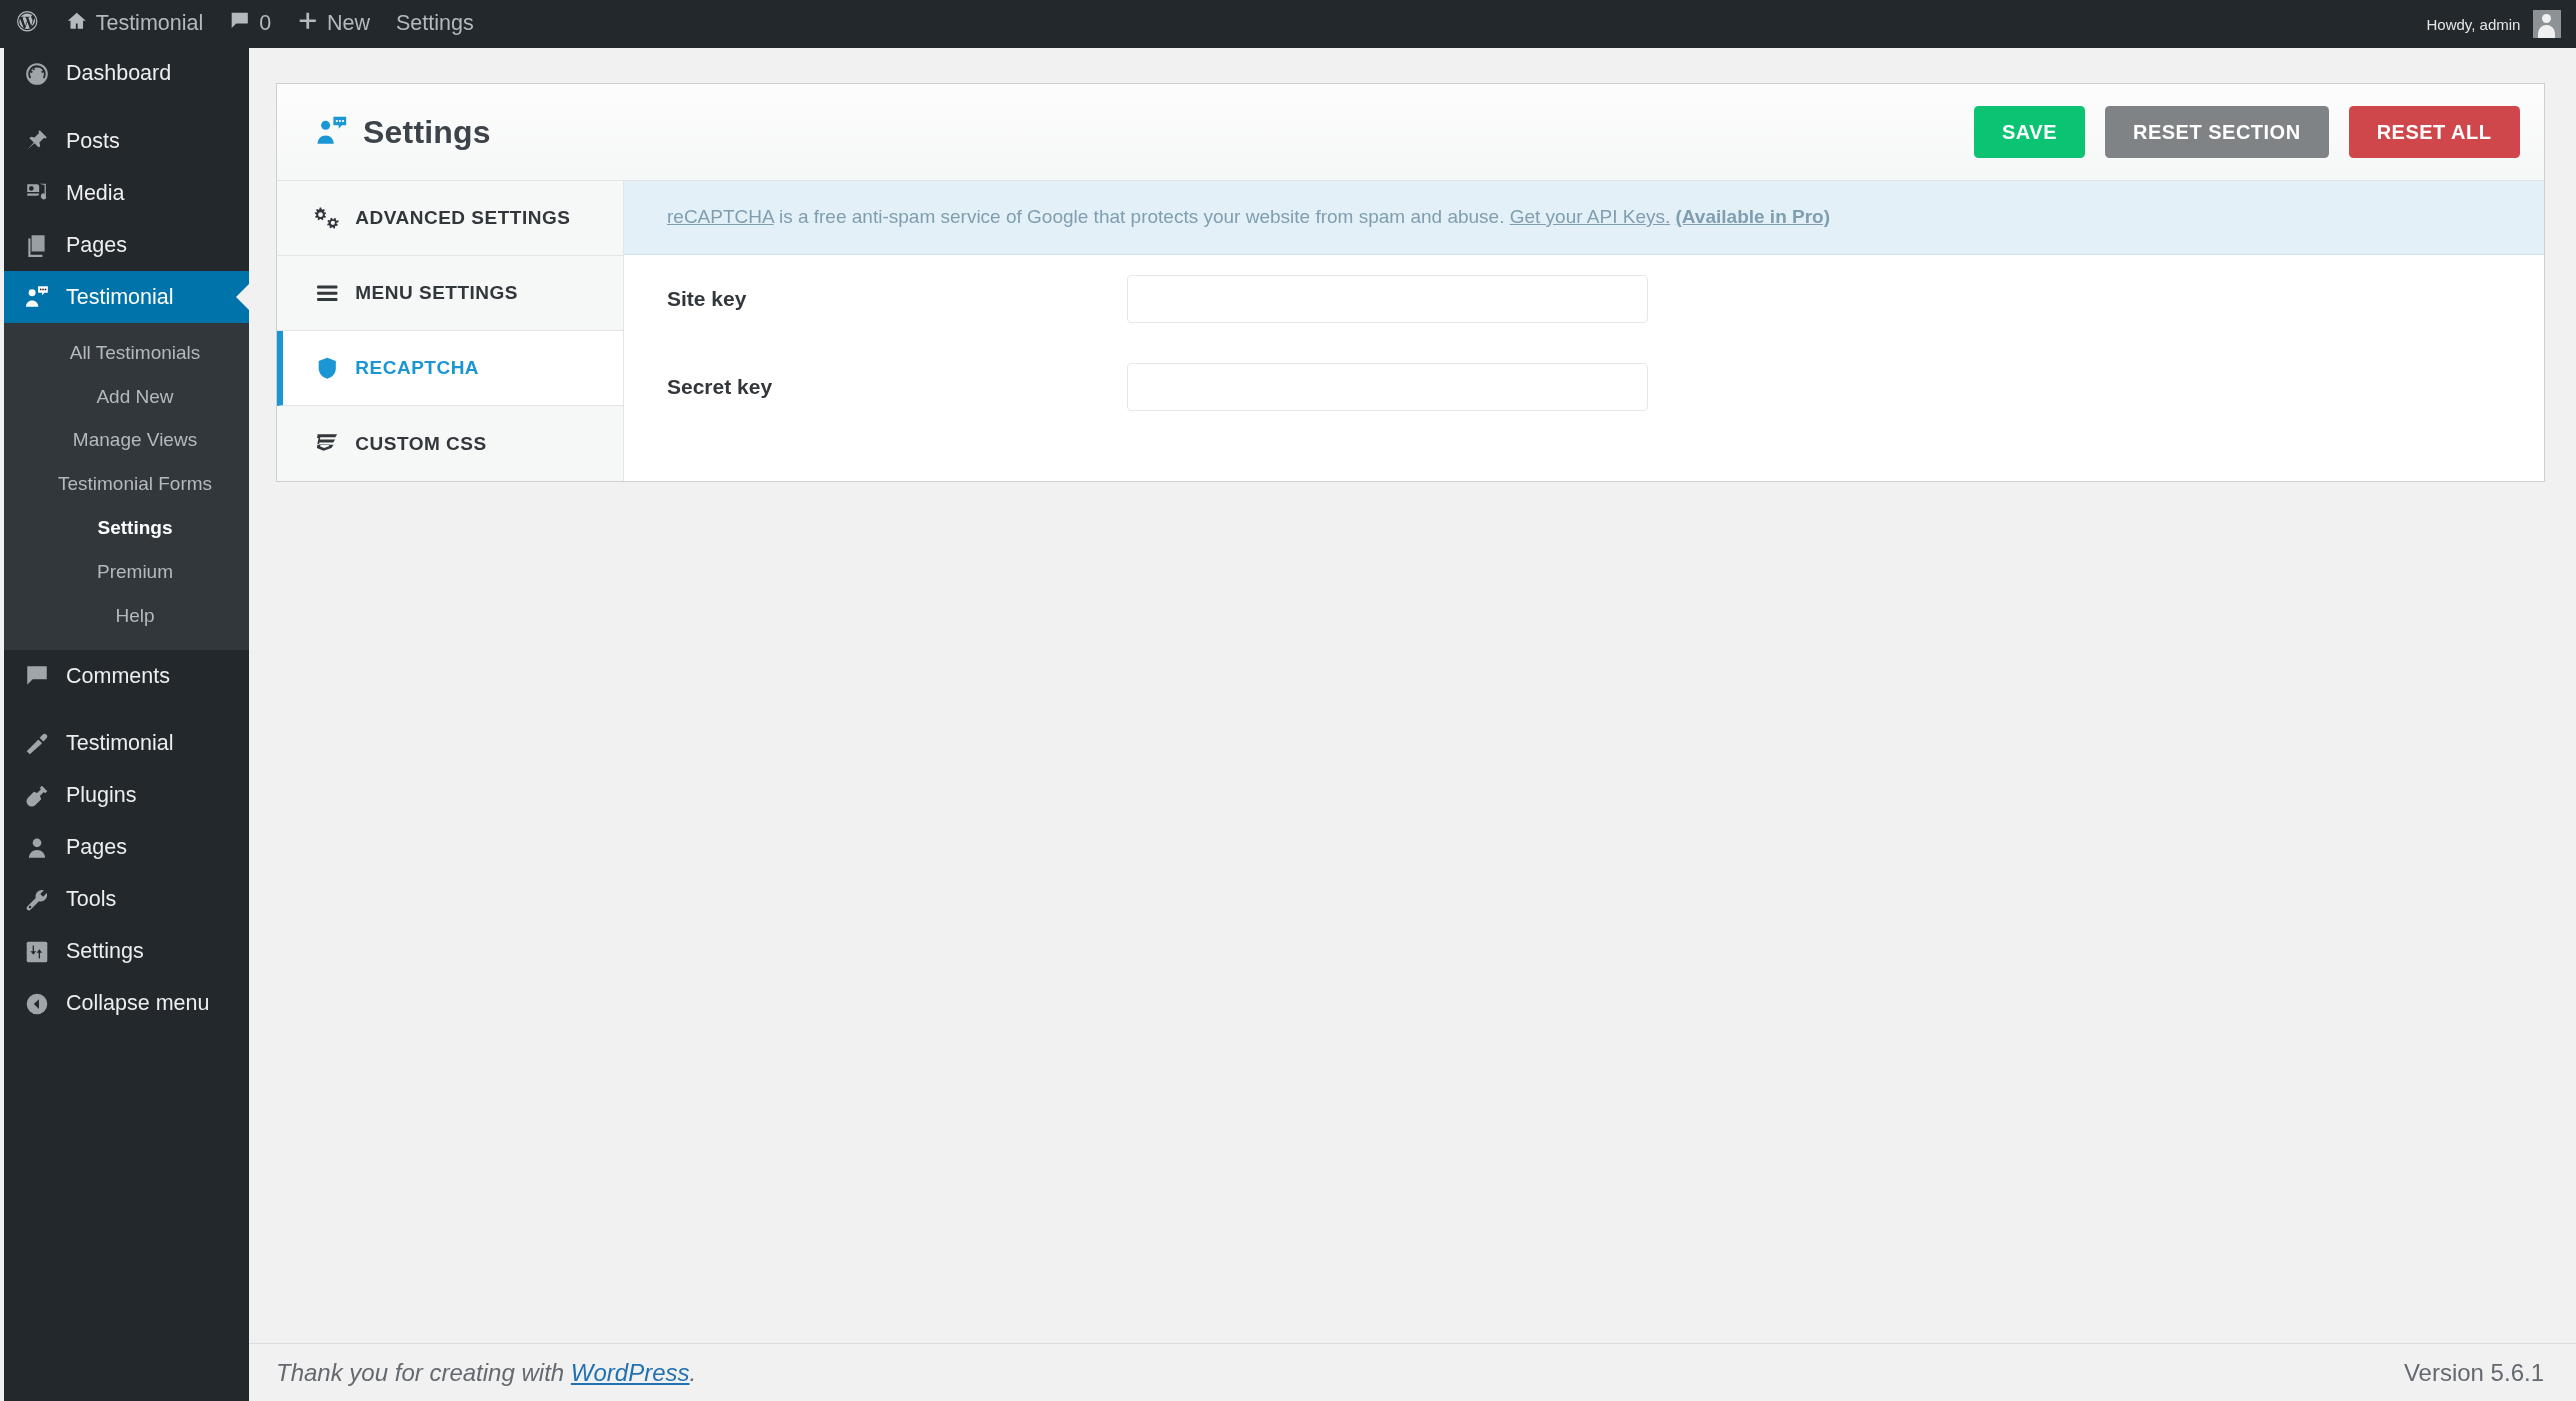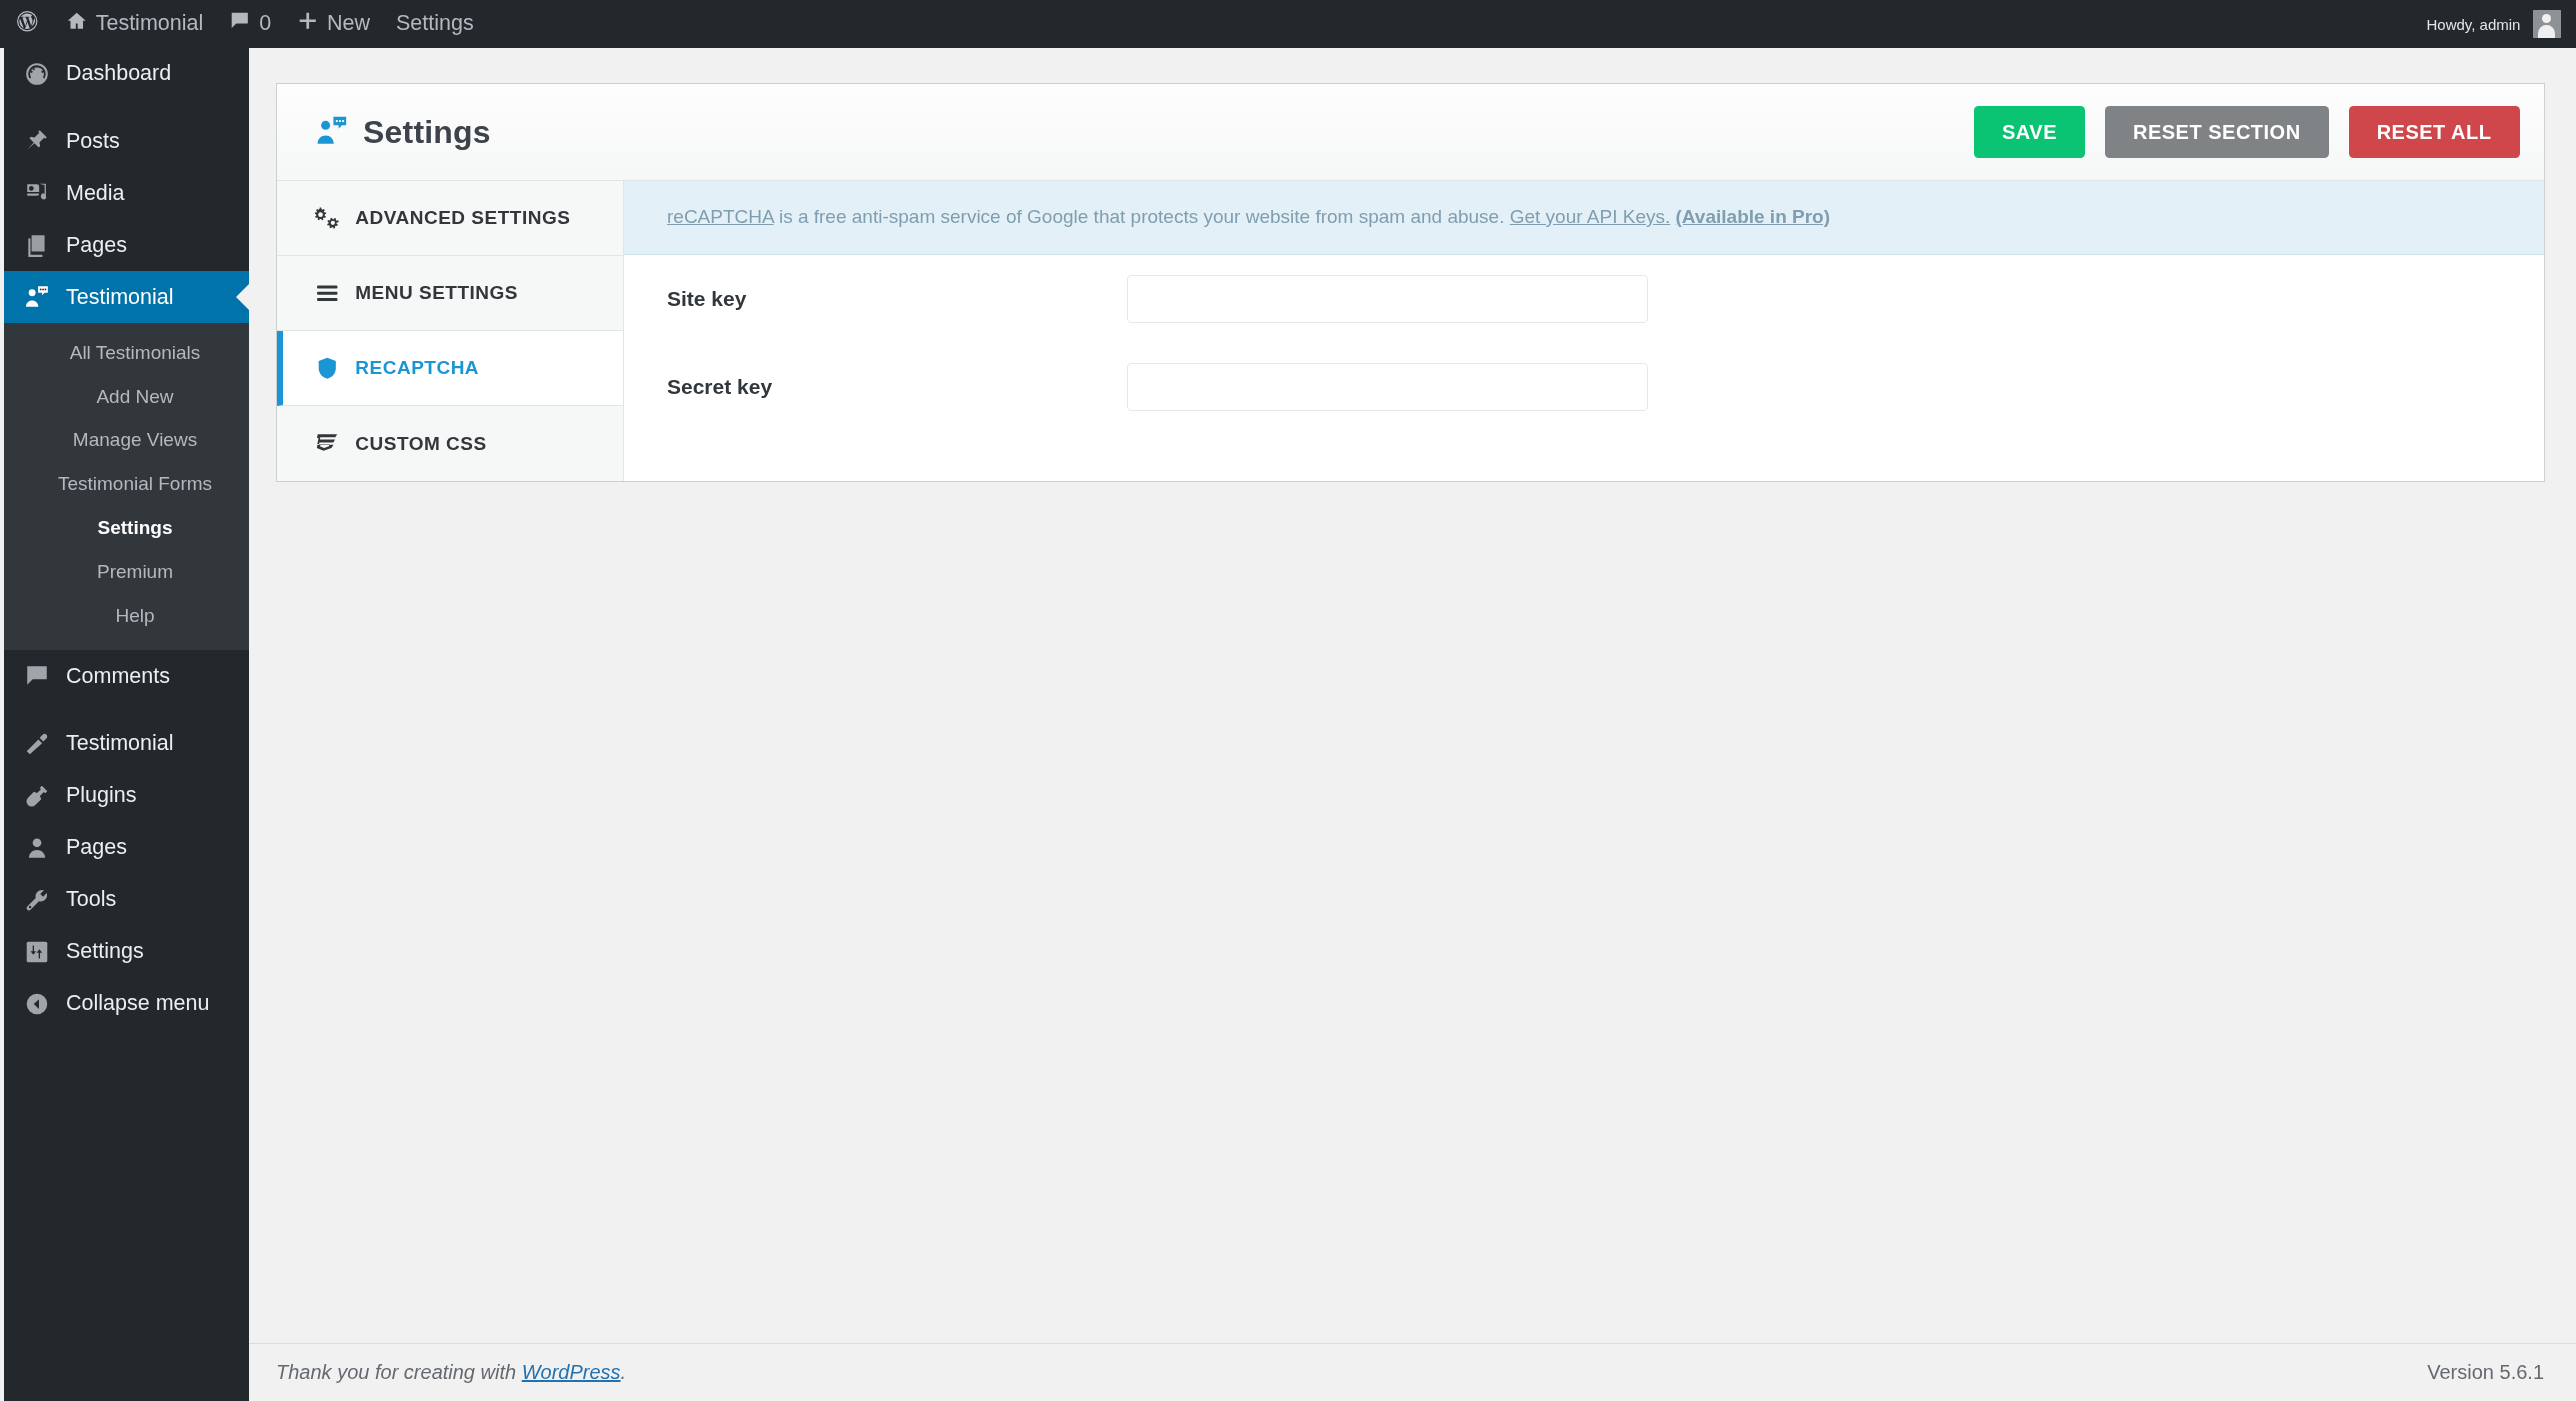--- a/index.html
+++ b/index.html
@@ -172,21 +172,21 @@
   .body-pad { height: 40px; }
 
   
   #footer {
     position: absolute; left: 245px; bottom: 0;
     width: 2331px; height: 58px;
     border-top: 0.8px solid #dcdcde;
     background: #f1f1f1;
     display: flex; align-items: center;
     padding: 0 32px 0 31px;
-    font-size: 20px; color: #646970;
+    font-size: 24px; color: #646970;
   }
   .foot-left { font-style: italic; }
   .foot-left a { color: #2271b1; font-style: italic; text-decoration: underline; }
   .foot-right { margin-left: auto; color: #646970; }
 </style>
 </head>
 <body>
 
 <div id="adminbar">
   <a class="ab-item">

